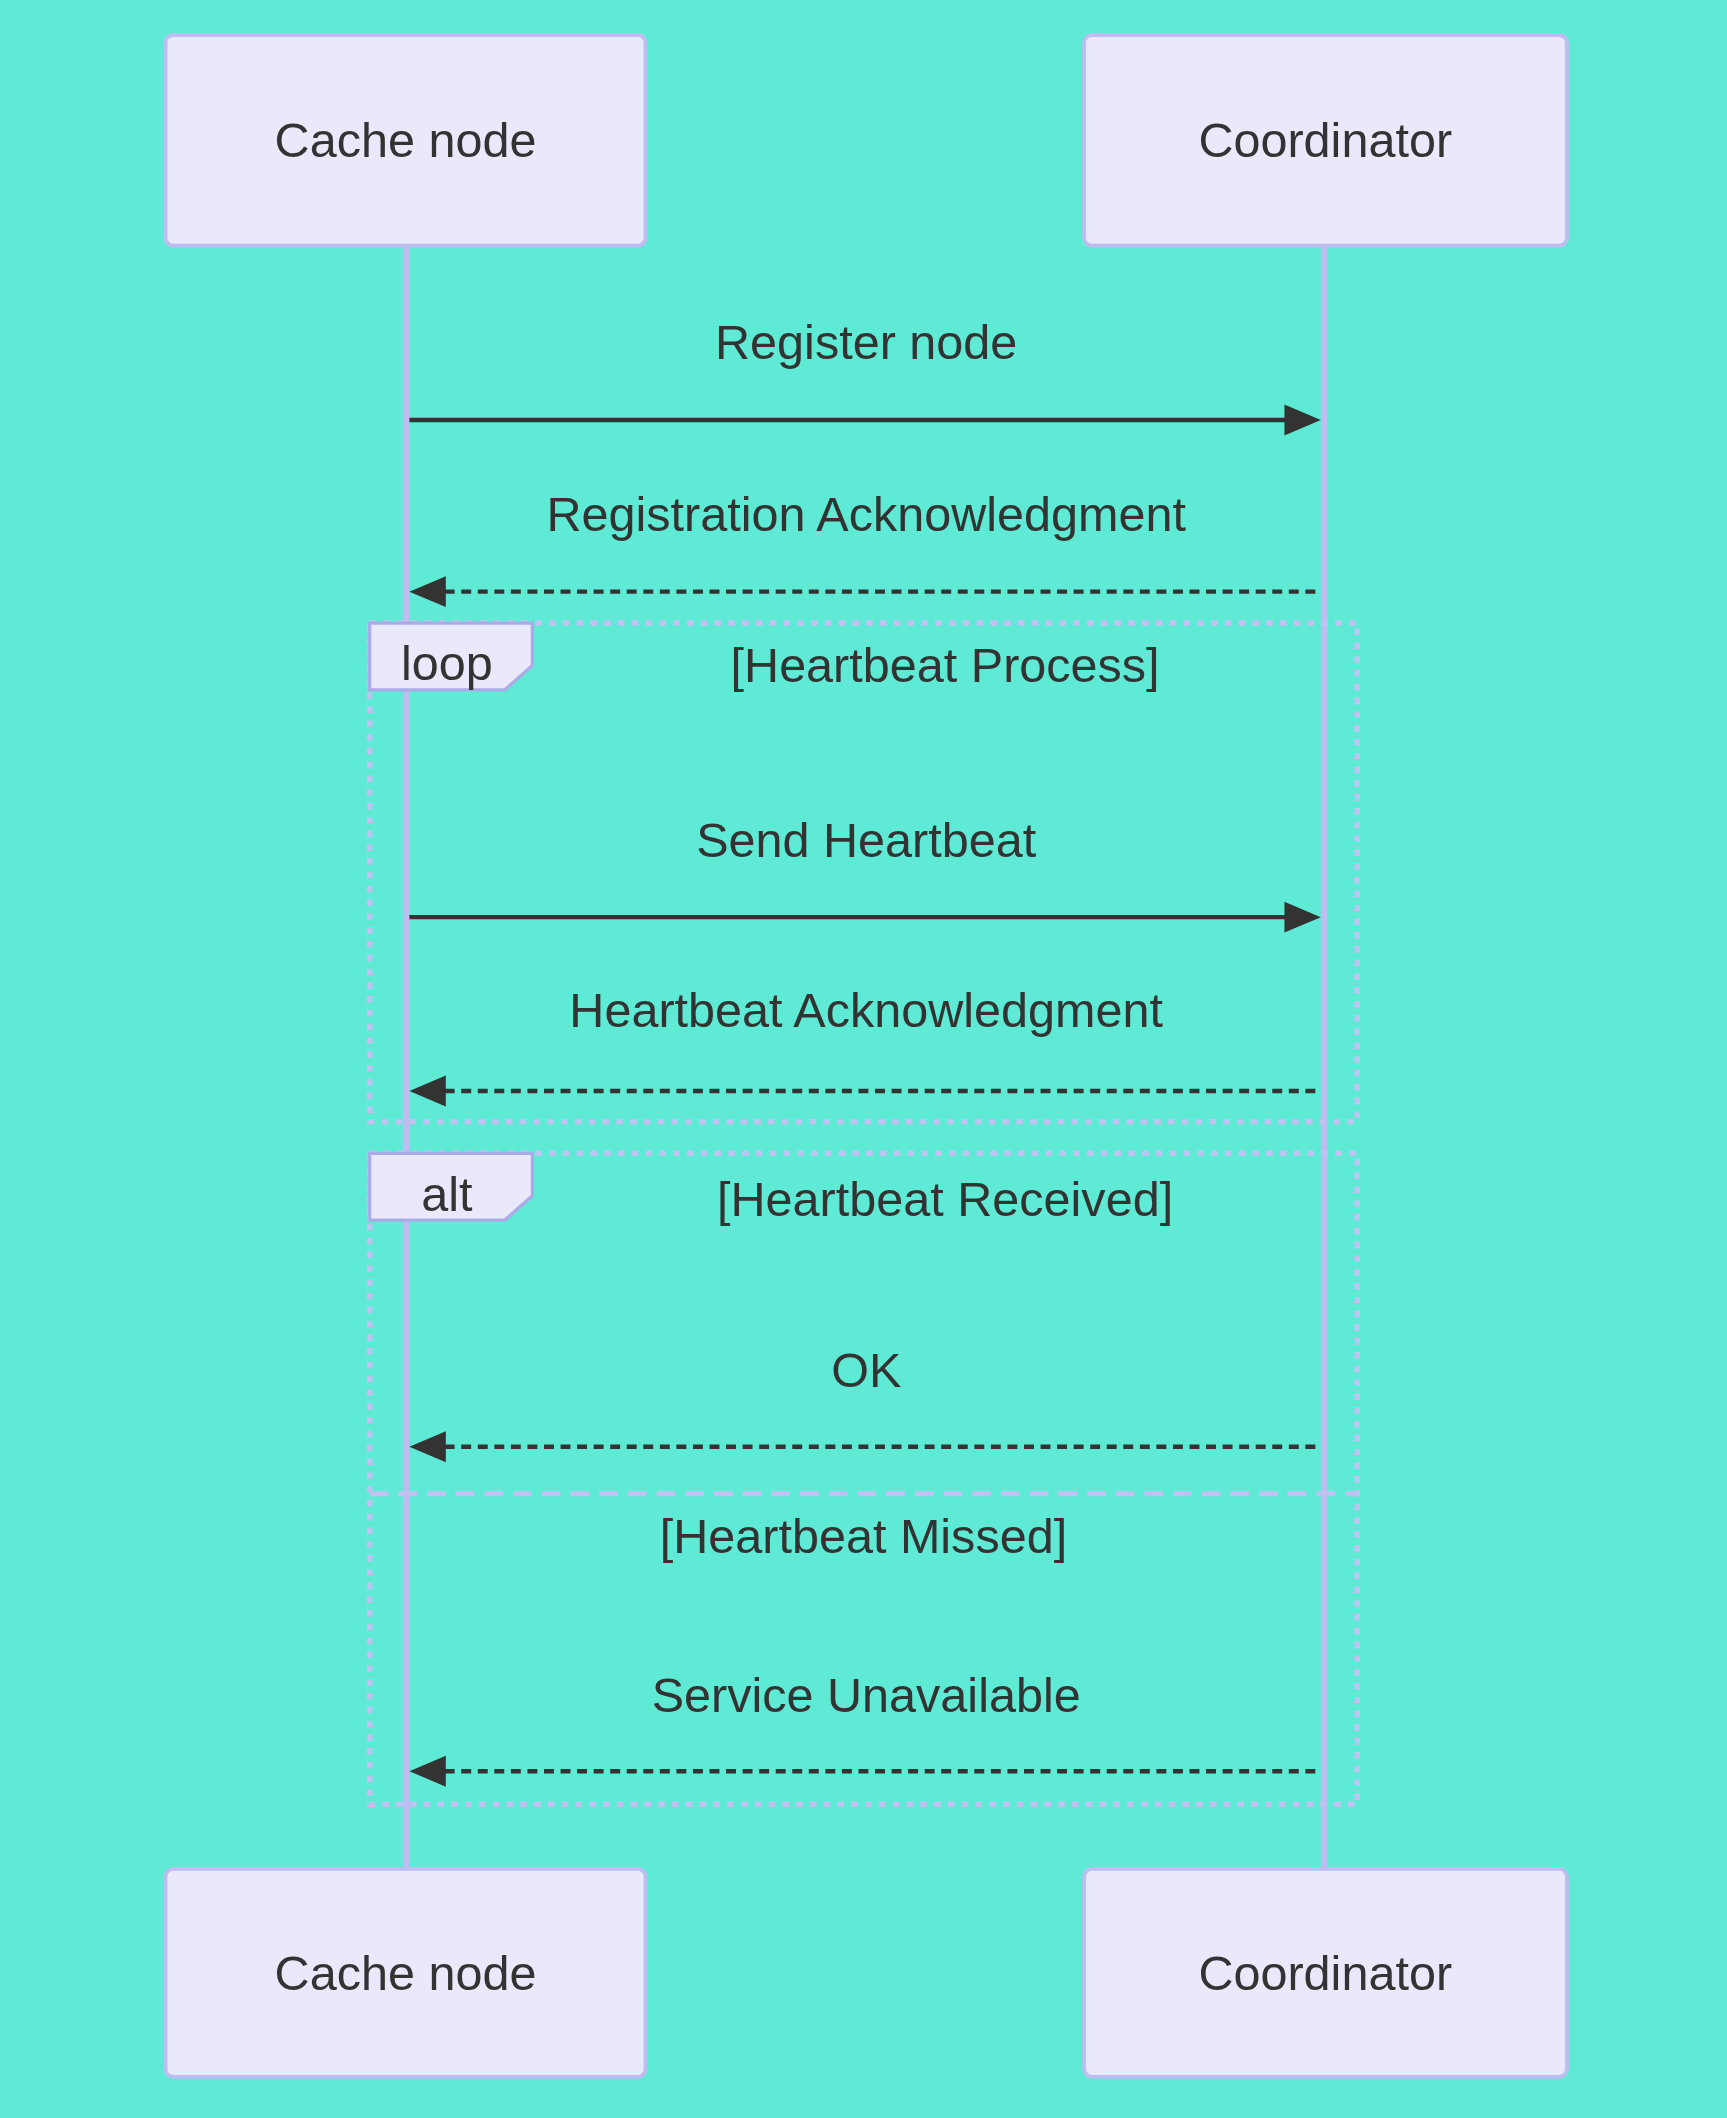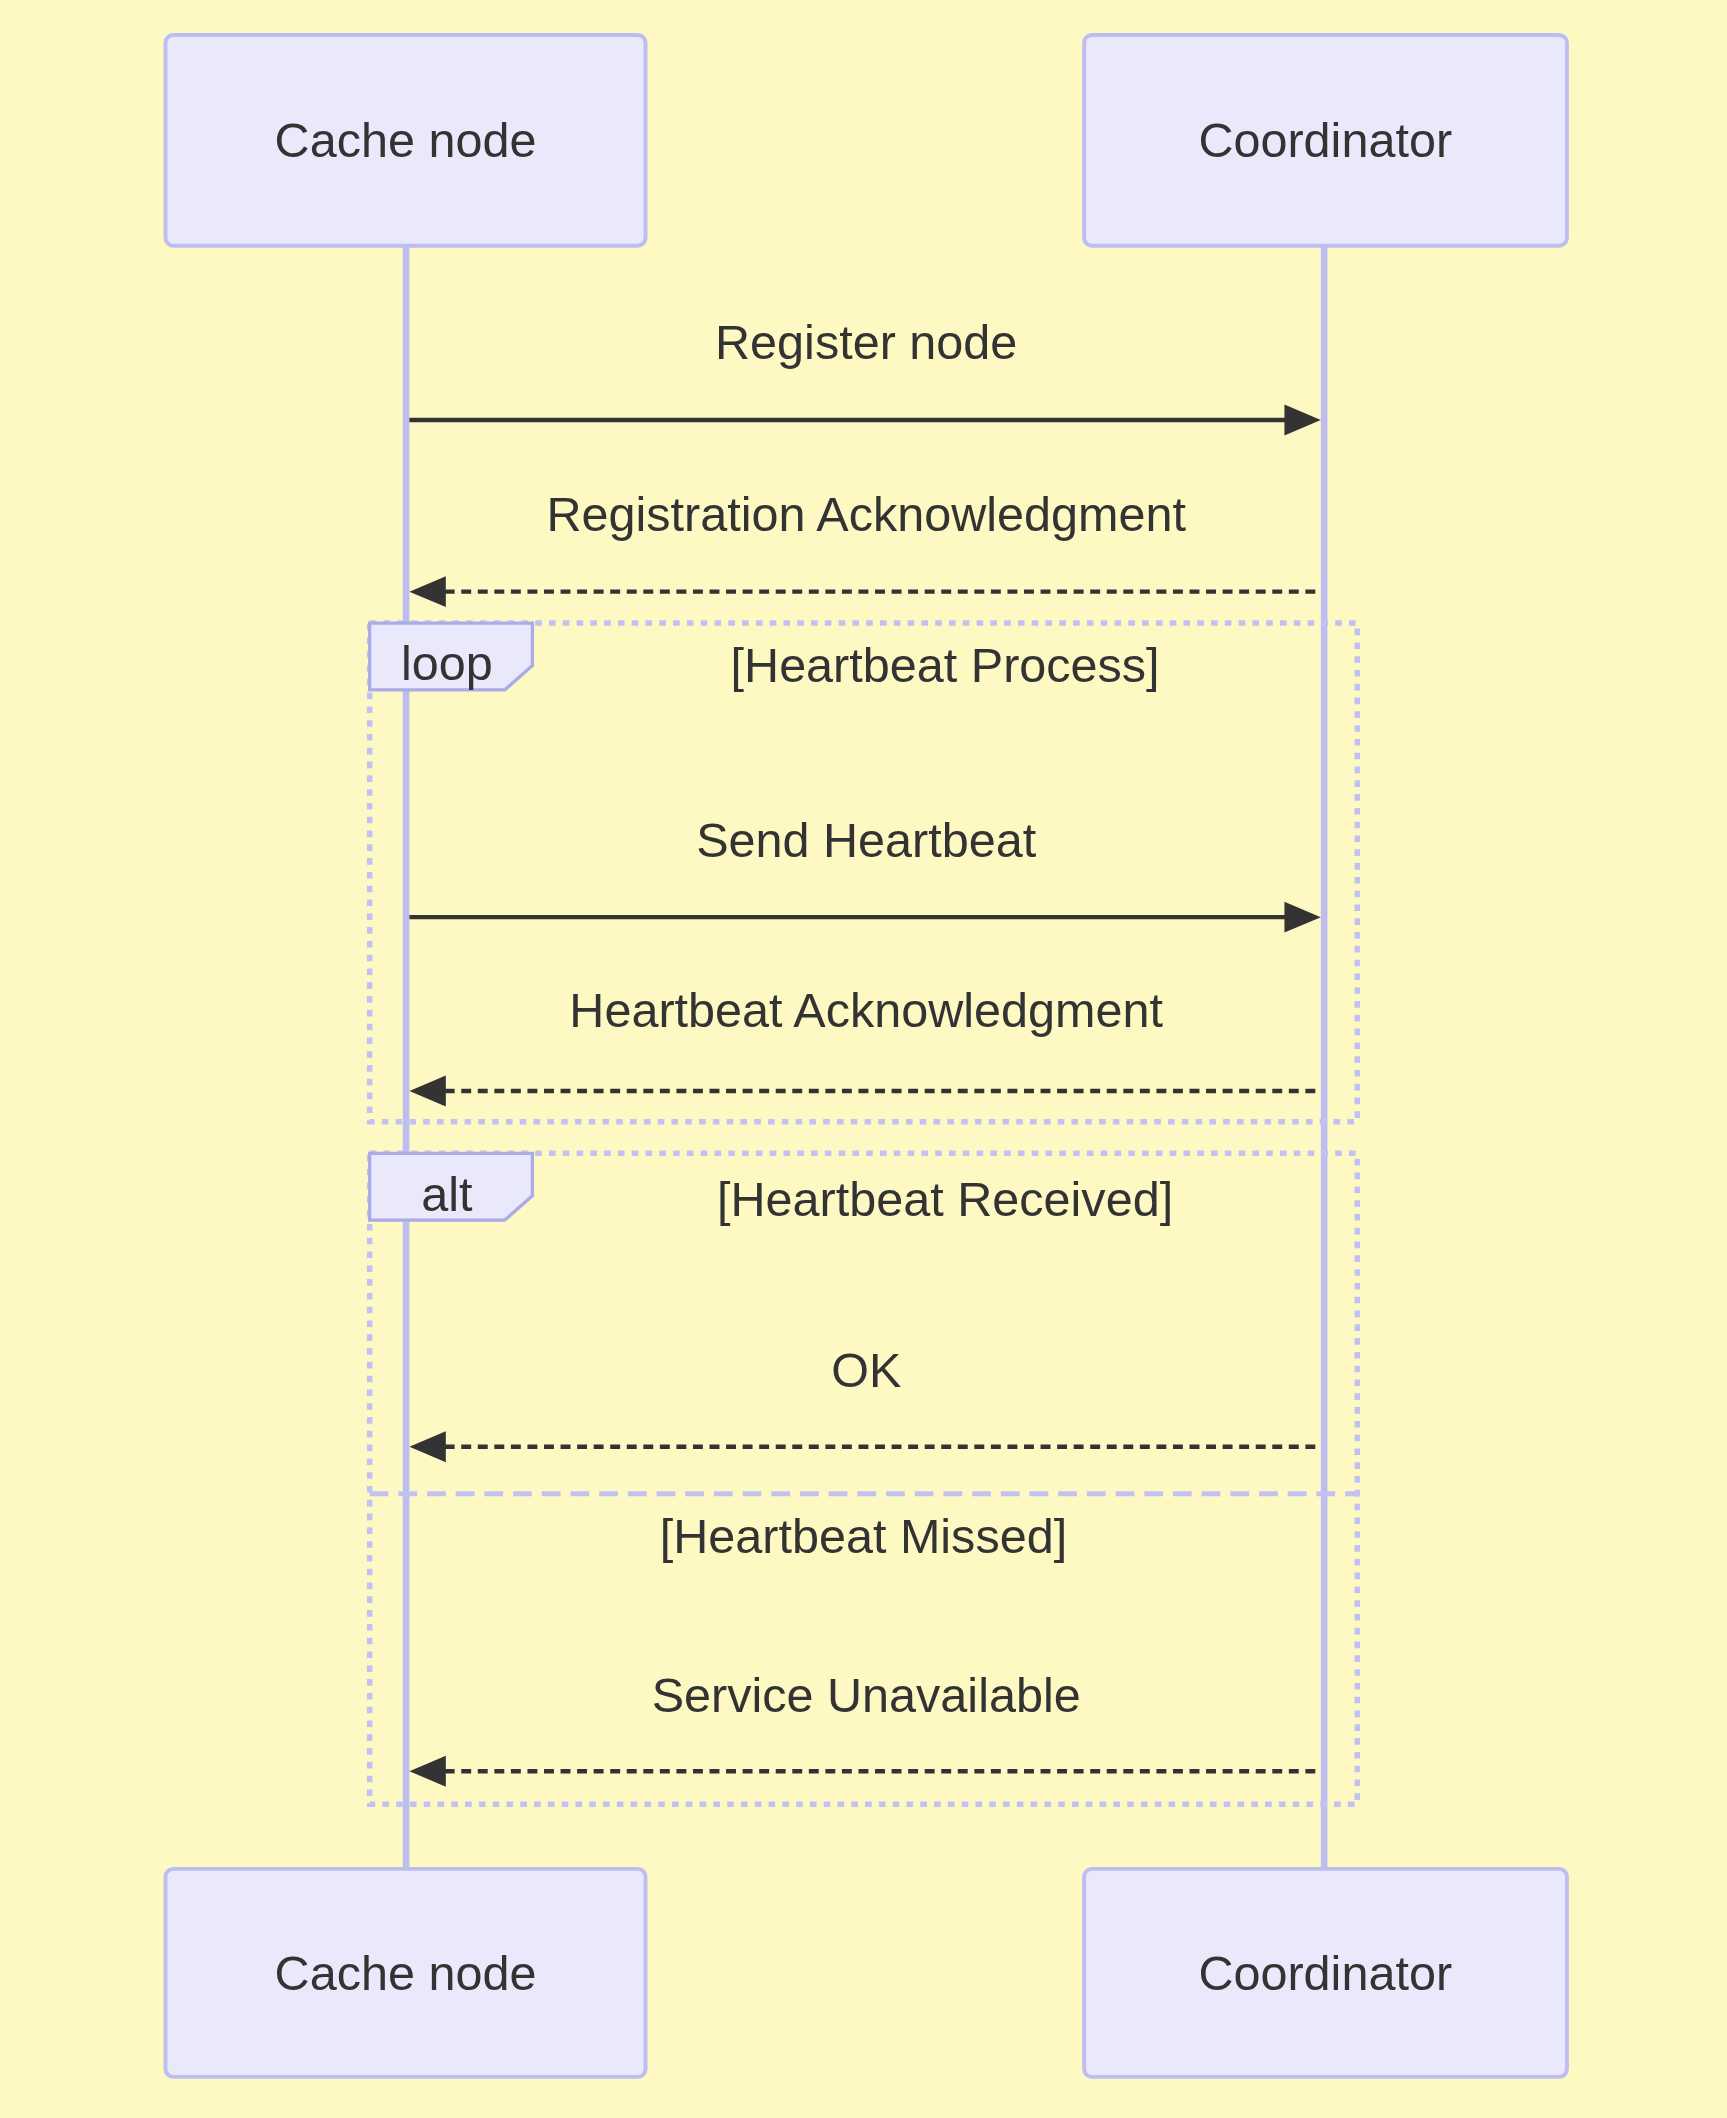--- a/index.html
+++ b/index.html
@@ -4,21 +4,21 @@
 <title>Sequence Diagram</title>
 <style>
   html, body {
     margin: 0;
     padding: 0;
     background: #ffffff;
   }
   .diagram-wrap {
     width: 1728px;
     height: 2119px;
-    background: #fef9c3;
+    background: #5eead4;
   }
   svg { display: block; }
   .actor-box {
     fill: #E9E9FB;
     stroke: #BDBDF2;
     stroke-width: 7;
   }
   .actor-text {
     font-family: "Liberation Sans", sans-serif;
     font-size: 88px;

